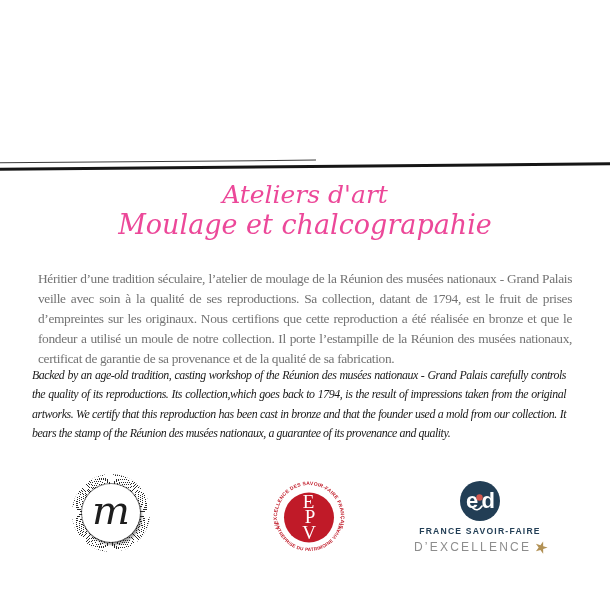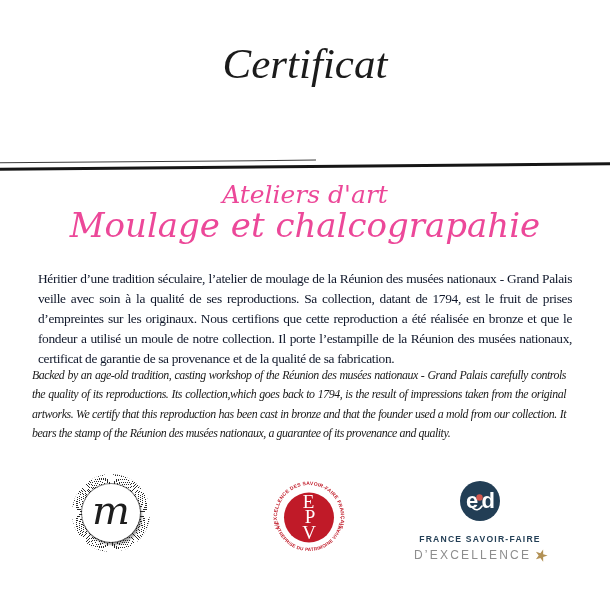--- a/index.html
+++ b/index.html
@@ -14,58 +14,57 @@
   
   .rule{position:absolute;top:165px;left:-4px;width:620px;height:3px;background:#161616;
         transform:rotate(-0.5deg);}
   .rule-ghost{position:absolute;top:161px;left:-4px;width:320px;height:1px;background:#3a3a3a;
         transform:rotate(-0.5deg);}
 
   
   .subtitle{position:absolute;top:180px;left:0;width:610px;text-align:center;
             font-style:italic;color:#ec4899;font-family:"DejaVu Serif","Liberation Serif",serif;}
   .subtitle .s1{font-size:25px;line-height:29px;}
-  .subtitle .s2{font-size:34px;line-height:32px;}
+  .subtitle .s2{font-size:27px;line-height:32px;}
 
   
   .para-fr{position:absolute;top:269px;left:38px;width:534px;margin:0;
            font-size:13.4px;line-height:20px;letter-spacing:-0.35px;
-           text-align:justify;color:#0f172a;}
+           text-align:justify;color:#737373;}
   .para-en{position:absolute;top:366px;left:32px;width:534px;margin:0;
            font-style:italic;font-size:11.9px;line-height:19.4px;letter-spacing:-0.45px;
            text-align:justify;color:#191919;}
 
   
   .rmn-logo{position:absolute;left:72px;top:474px;width:78px;height:78px;border-radius:50%;
             background:repeating-conic-gradient(#2b2b2b 0deg 0.7deg,transparent 0.7deg 3.1deg);
             display:flex;align-items:center;justify-content:center;}
   .rmn-inner{width:58px;height:58px;border-radius:50%;background:#ffffff;
              box-shadow:0 0 0 1px rgba(20,20,20,0.55), 2px 3px 2px rgba(0,0,0,0.35);
              display:flex;align-items:center;justify-content:center;}
   .rmn-m{font-family:"DejaVu Serif","Liberation Serif",serif;font-style:italic;
          font-size:40px;line-height:40px;color:#1d1d1d;transform:translateY(-3px);}
 
   .epv-logo{position:absolute;left:270px;top:478px;width:78px;height:78px;}
 
   .ed-logo{position:absolute;left:414px;top:480px;width:132px;text-align:center;
            font-family:"Liberation Sans",sans-serif;}
-  .ed-line1{margin-top:8px;font-size:8.6px;font-weight:bold;letter-spacing:1.2px;
+  .ed-line1{margin-top:0;font-size:8.6px;font-weight:bold;letter-spacing:1.2px;
             color:#223e55;white-space:nowrap;text-align:center;}
   .ed-line2{margin-top:2px;font-size:12px;letter-spacing:2.2px;color:#8d8d8d;
             white-space:nowrap;}
   .ed-star{display:inline-block;color:#b29155;font-size:16px;margin-left:3px;
            vertical-align:-2px;transform:rotate(18deg);}
 </style>
 </head>
 <body>
 
 <div class="page">
 
   <div class="title">
-    <div>Certificat</div>
   </div>
 
   <div class="rule-ghost"></div>
   <div class="rule"></div>
 
   <div class="subtitle">
     <div class="s1">Ateliers d'art</div>
     <div class="s2">Moulage et chalcograpahie</div>
   </div>
 

